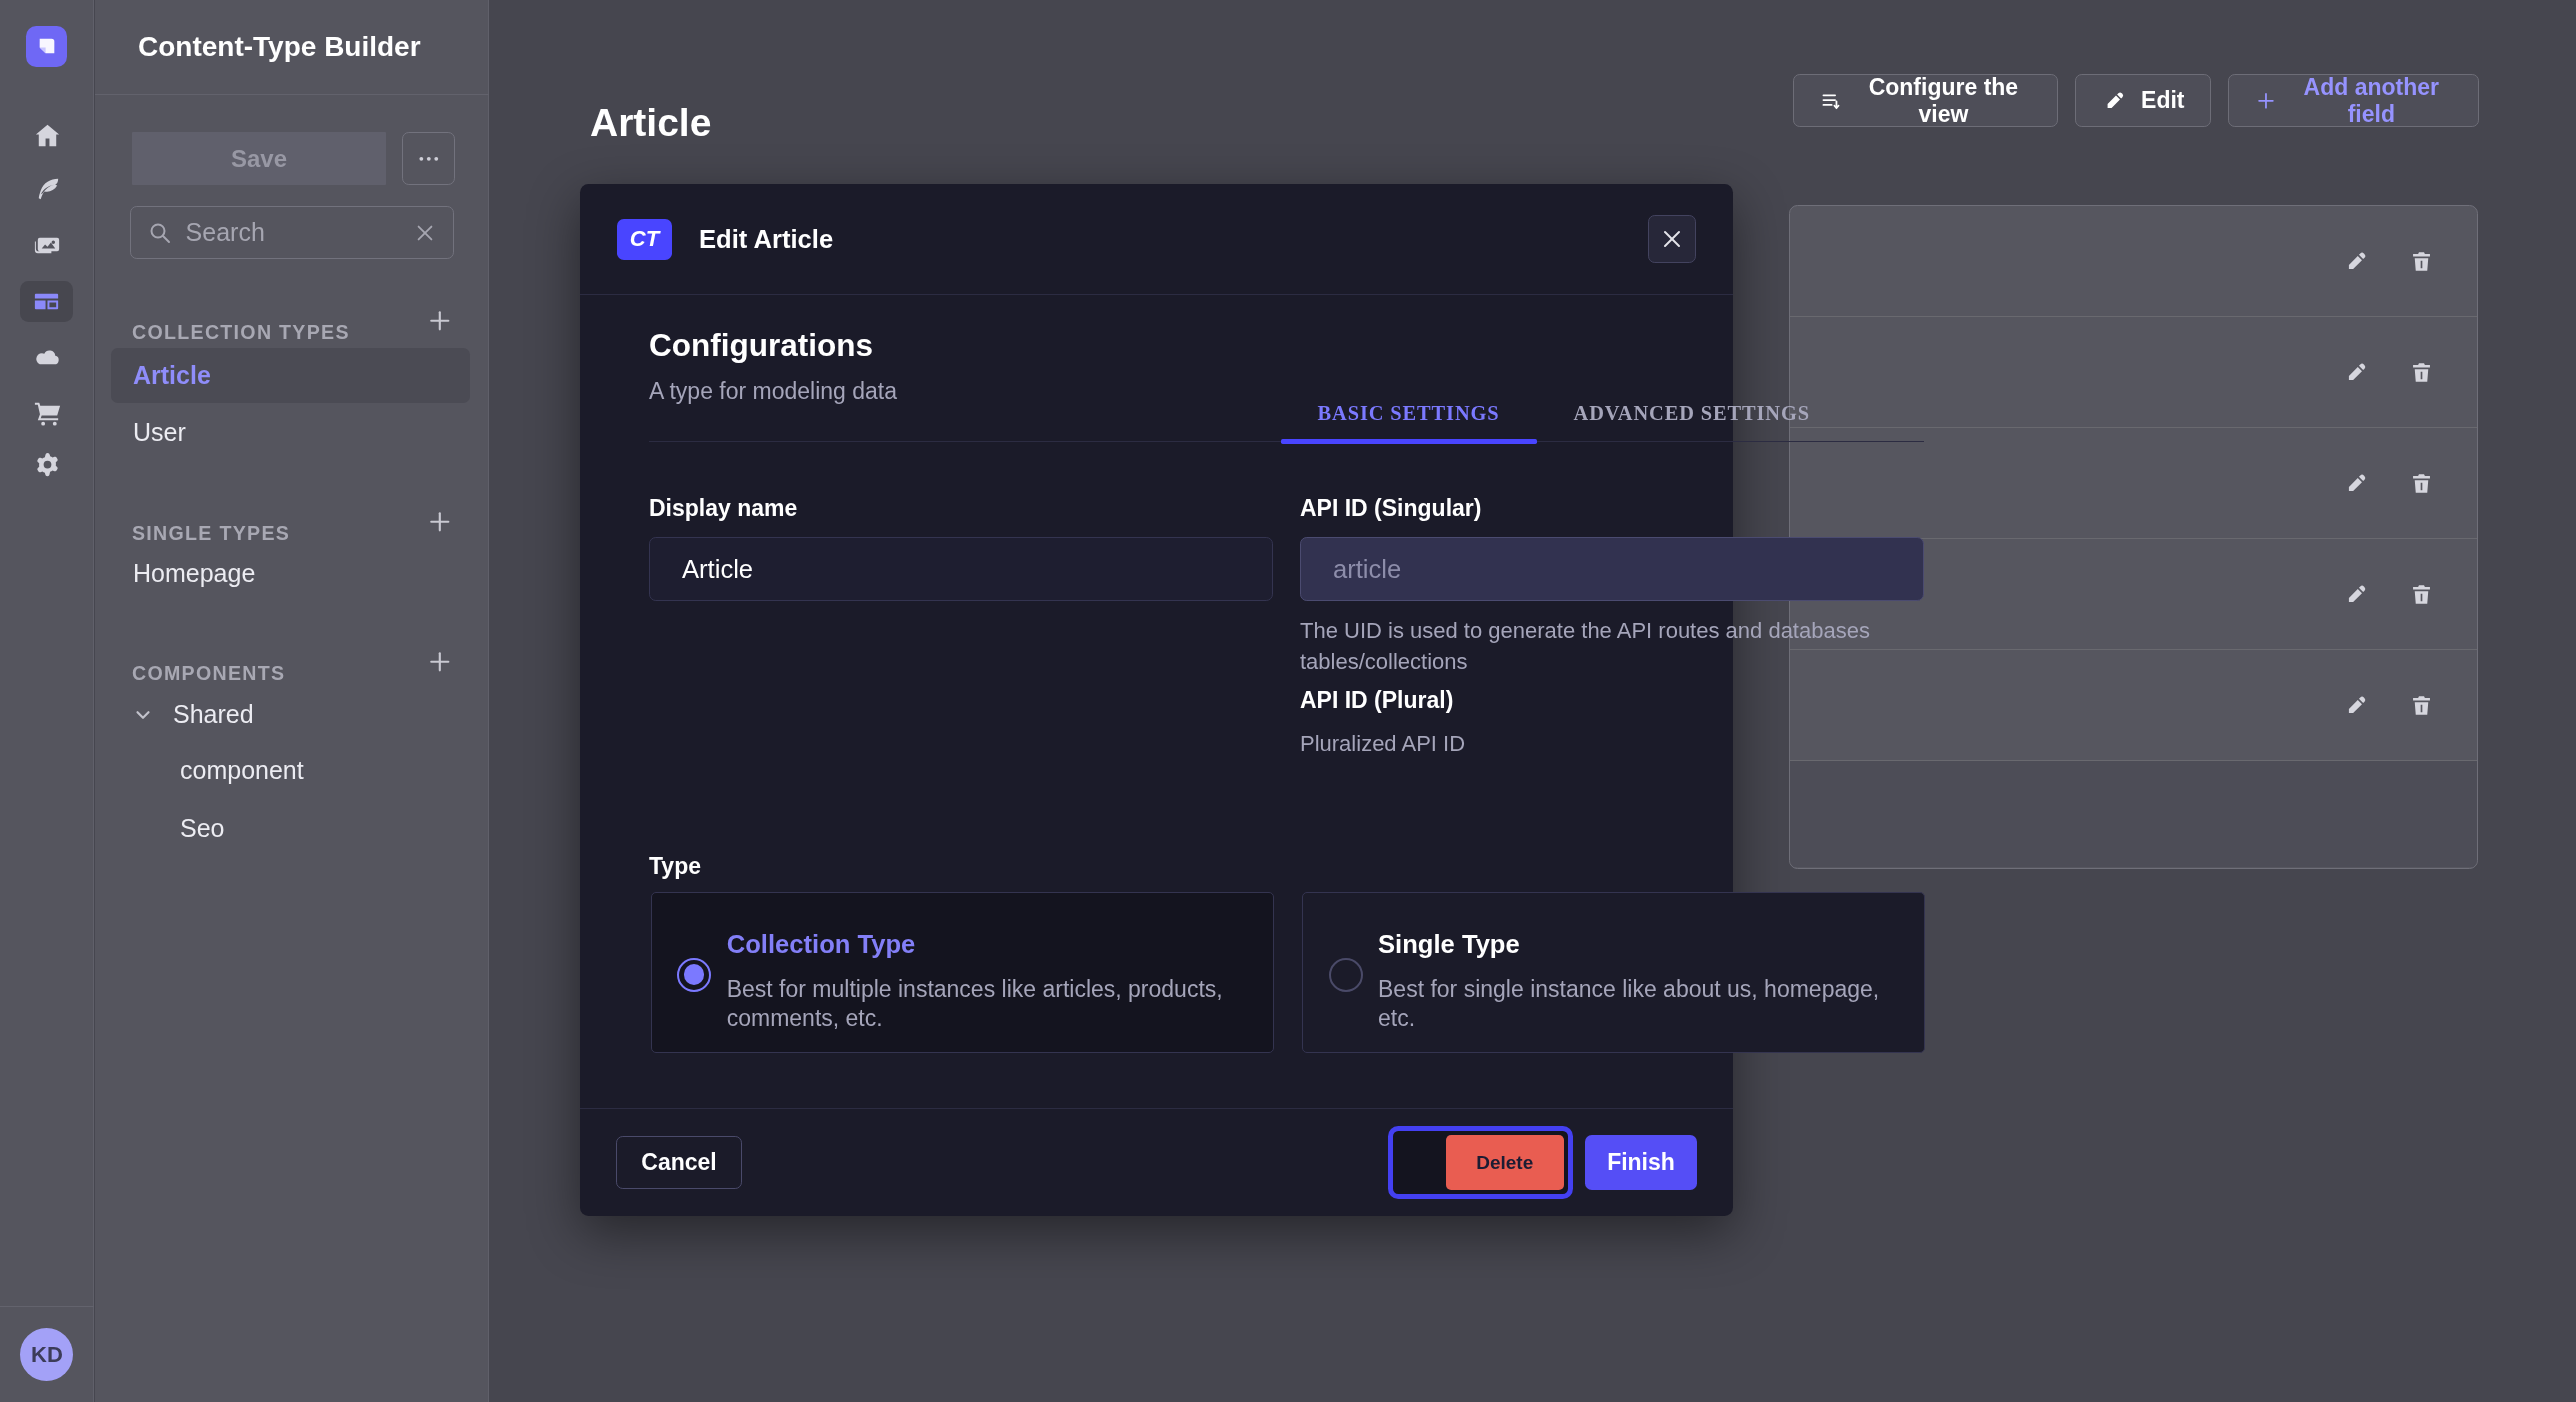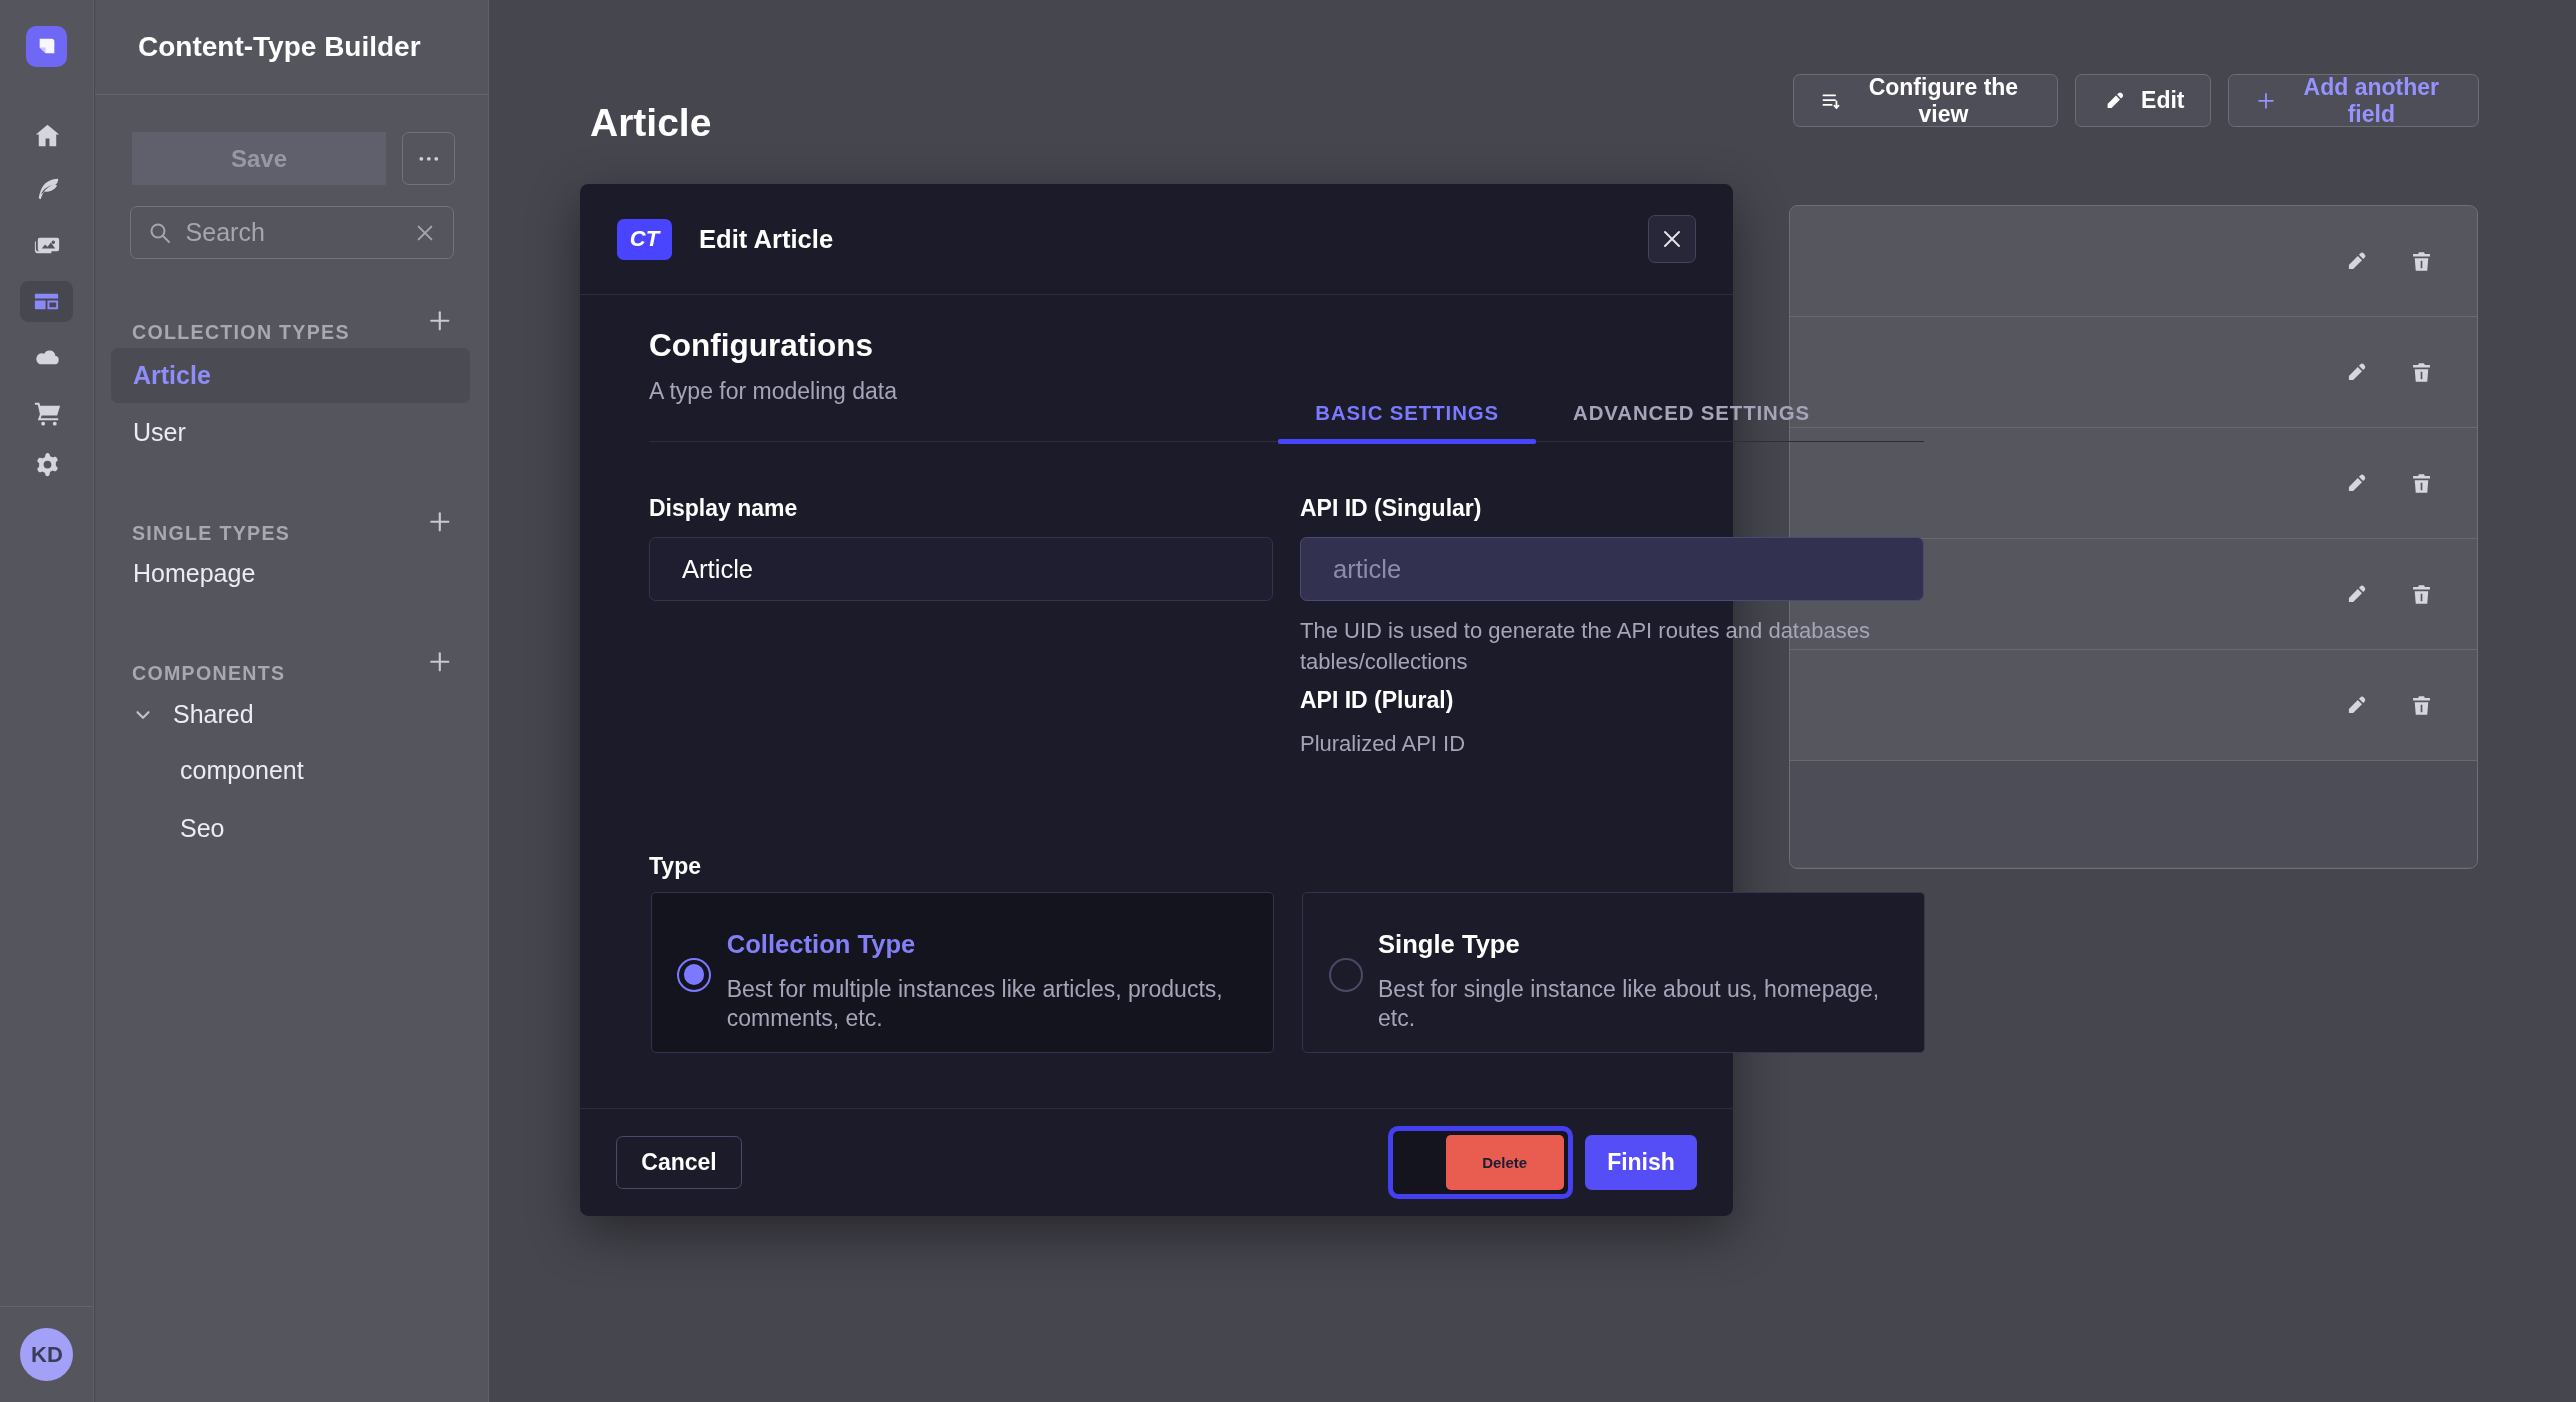--- a/index.html
+++ b/index.html
@@ -68,21 +68,21 @@
     font-size:22px; font-weight:bold; font-style:italic; display:flex; align-items:center; justify-content:center; }
   .modal-title { color:#ffffff; font-size:25.6px; font-weight:600; }
   .close-btn { margin-left:auto; width:48px; height:48px; background:#272739; border:1.7px solid #43435f;
     border-radius:6.8px; color:#e3e3ea; display:flex; align-items:center; justify-content:center; }
   .modal-body { position:absolute; left:69px; top:111px; width:1275px; }
   .config-row { position:relative; height:147px; border-bottom:1.7px solid #2c2c42; }
   .config-title { position:absolute; left:0; top:32px; color:#ffffff; font-size:31.5px; font-weight:600; }
   .config-sub { position:absolute; left:0; top:83px; color:#a5a5ba; font-size:23px; }
   .tabs { position:absolute; right:77px; bottom:0; display:flex; }
   .tab { height:55px; display:flex; align-items:center; padding:0 37px; font-size:20.4px; font-weight:bold;
-    letter-spacing:0.9px; color:#a5a5ba; position:relative; background:none; border:none; font-family:Liberation Sans, sans-serif; }
+    letter-spacing:0.9px; color:#a5a5ba; position:relative; background:none; border:none; font-family:Liberation Serif, serif; }
   .tab.active { color:#7b79ff; }
   .tab.active::after { content:""; position:absolute; left:0; right:0; bottom:-2.6px; height:4.3px; background:#4945ff; border-radius:1.7px; }
 
   .form-grid { position:relative; }
   .fcol { position:absolute; width:624px; }
   .flabel { color:#ffffff; font-size:23px; font-weight:600; display:block; }
   .tinput { margin-top:15.3px; width:624px; height:64px; background:#1e1e30; border:1.7px solid #343450;
     border-radius:6.8px; color:#ffffff; font-size:25.6px; font-family:inherit; padding:0 32px; outline:none; }
   .tinput.disabled { background:#323250; border-color:#4b4b70; color:#8d8daa; }
   .fhelper { margin-top:13.6px; color:#a5a5ba; font-size:22px; line-height:31px; max-width:596px; }
@@ -98,21 +98,21 @@
   .type-card.selected .tc-title { color:#837ff7; }
   .tc-desc { position:absolute; left:75px; top:82px; width:528px; color:#a5a5ba; font-size:23px; line-height:29px; }
 
   .modal-footer { position:absolute; left:0; bottom:0; width:100%; height:108px; border-top:1.7px solid #2c2c42;
     display:flex; align-items:center; padding:0 36px; }
   .cancel-btn { width:126px; height:53px; background:transparent; border:1.7px solid #4a4a6a; border-radius:6.8px;
     color:#ffffff; font-size:23px; font-weight:600; font-family:inherit; }
   .footer-right { margin-left:auto; display:flex; align-items:center; gap:12px; }
   .highlight-ring { border:5.1px solid #4440f2; border-radius:10.2px; padding:4.3px; background:#14141f; }
   .delete-btn { width:118px; height:55px; background:#e95d51; border:none; border-radius:5.1px;
-    color:#1c1c33; font-size:15px; font-weight:bold; font-family:inherit; display:block;margin-left:48px; }
+    color:#1c1c33; font-size:19px; font-weight:bold; font-family:inherit; display:block;margin-left:48px; }
   .finish-btn { width:112px; height:55px; background:#554ef6; border:none; border-radius:6.8px;
     color:#ffffff; font-size:23px; font-weight:600; font-family:inherit; }
 </style>
 </head>
 <body>
 
 <div class="abs icon-sidebar">
   <div class="app-logo">
     <svg width="22" height="22" viewBox="0 0 24 24">
         <path fill="#ffffff" d="M4 4h13a3 3 0 0 1 3 3v13h-9.5L4 13.5V4z" opacity="0.95"></path>

